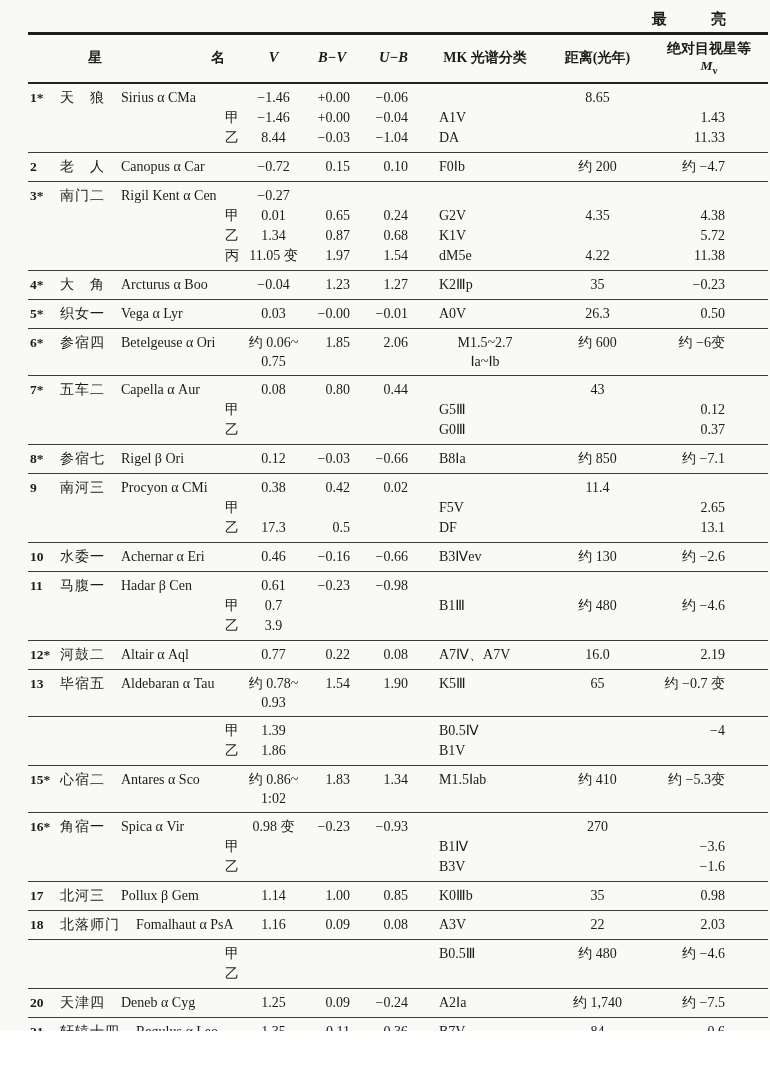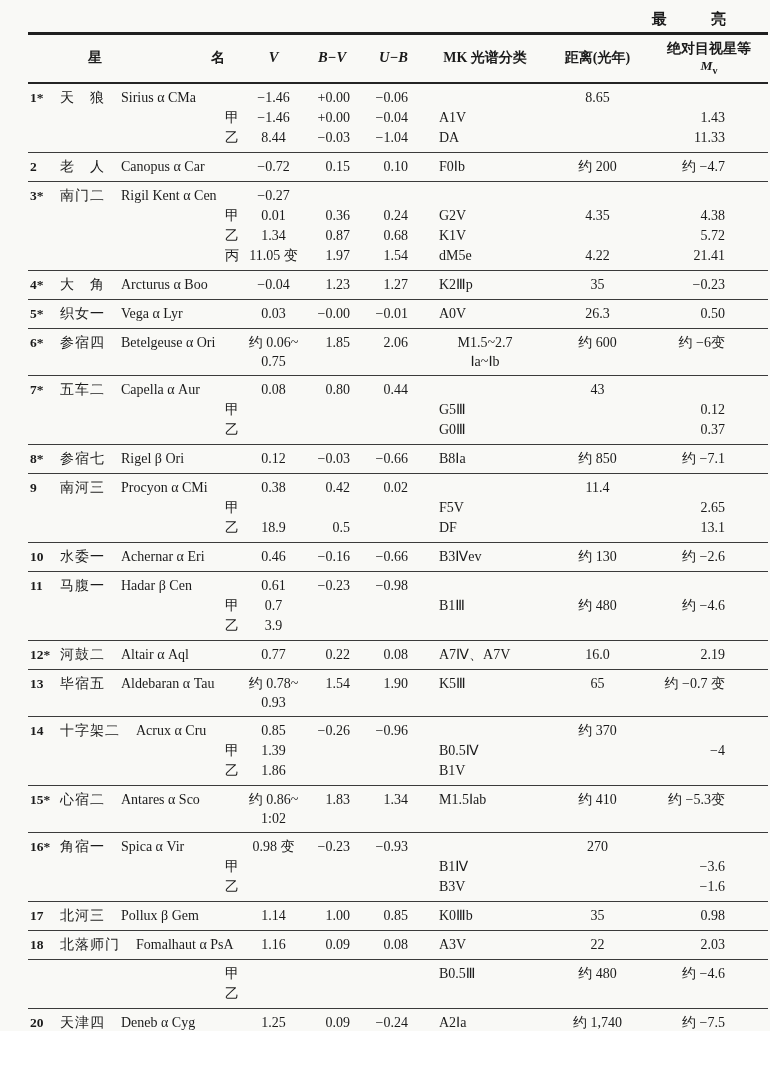--- a/index.html
+++ b/index.html
@@ -204,21 +204,21 @@
           <td class="c-mv"></td>
         </tr>
         <tr>
           <td class="c-num"></td>
           <td class="c-name">
             <div class="name-line">
               <span class="comp-label">甲</span>
             </div>
           </td>
           <td class="c-v">0.01</td>
-          <td class="c-bv">0.36</td>
+          <td class="c-bv">0.65</td>
           <td class="c-ub">0.24</td>
           <td class="c-mk">G2V</td>
           <td class="c-dist">4.35</td>
           <td class="c-mv">4.38</td>
         </tr>
         <tr>
           <td class="c-num"></td>
           <td class="c-name">
             <div class="name-line">
               <span class="comp-label">乙</span>
@@ -236,21 +236,21 @@
           <td class="c-name">
             <div class="name-line">
               <span class="comp-label">丙</span>
             </div>
           </td>
           <td class="c-v">11.05 变</td>
           <td class="c-bv">1.97</td>
           <td class="c-ub">1.54</td>
           <td class="c-mk">dM5e</td>
           <td class="c-dist">4.22</td>
-          <td class="c-mv">21.41</td>
+          <td class="c-mv">11.38</td>
         </tr>
       </tbody>
       <tbody>
         <tr>
           <td class="c-num">4*</td>
           <td class="c-name">
             <div class="name-line">
               <span class="star-cn">大　角</span>
               <span class="star-en">Arcturus α Boo</span>
             </div>
@@ -391,21 +391,21 @@
           <td class="c-dist"></td>
           <td class="c-mv">2.65</td>
         </tr>
         <tr>
           <td class="c-num"></td>
           <td class="c-name">
             <div class="name-line">
               <span class="comp-label">乙</span>
             </div>
           </td>
-          <td class="c-v">18.9</td>
+          <td class="c-v">17.3</td>
           <td class="c-bv">0.5</td>
           <td class="c-ub"></td>
           <td class="c-mk">DF</td>
           <td class="c-dist"></td>
           <td class="c-mv">13.1</td>
         </tr>
       </tbody>
       <tbody>
         <tr>
           <td class="c-num">10</td>
@@ -498,35 +498,20 @@
 0.93</td>
           <td class="c-bv">1.54</td>
           <td class="c-ub">1.90</td>
           <td class="c-mk">K5Ⅲ</td>
           <td class="c-dist">65</td>
           <td class="c-mv">约 −0.7 变</td>
         </tr>
       </tbody>
       <tbody>
         <tr>
-          <td class="c-num">14</td>
-          <td class="c-name">
-            <div class="name-line">
-              <span class="star-cn">十字架二</span>
-              <span class="star-en">Acrux α Cru</span>
-            </div>
-          </td>
-          <td class="c-v">0.85</td>
-          <td class="c-bv">−0.26</td>
-          <td class="c-ub">−0.96</td>
-          <td class="c-mk"></td>
-          <td class="c-dist">约 370</td>
-          <td class="c-mv"></td>
-        </tr>
-        <tr>
           <td class="c-num"></td>
           <td class="c-name">
             <div class="name-line">
               <span class="comp-label">甲</span>
             </div>
           </td>
           <td class="c-v">1.39</td>
           <td class="c-bv"></td>
           <td class="c-ub"></td>
           <td class="c-mk">B0.5Ⅳ</td>

